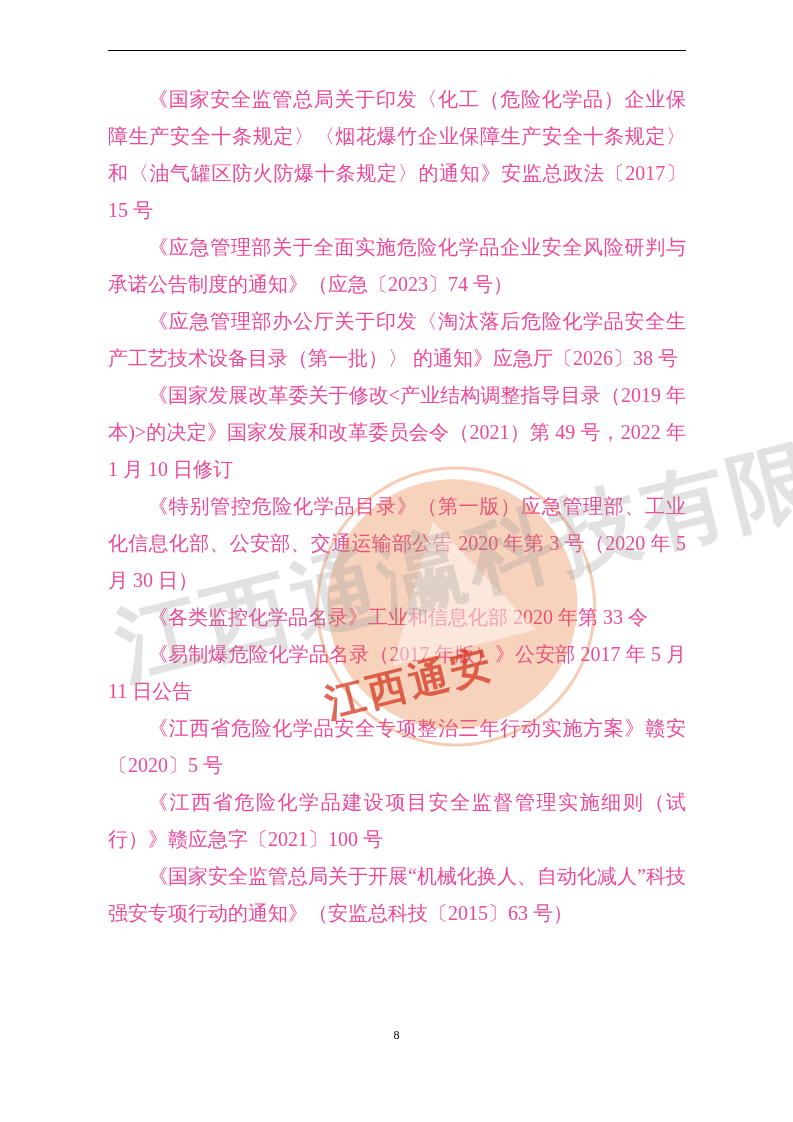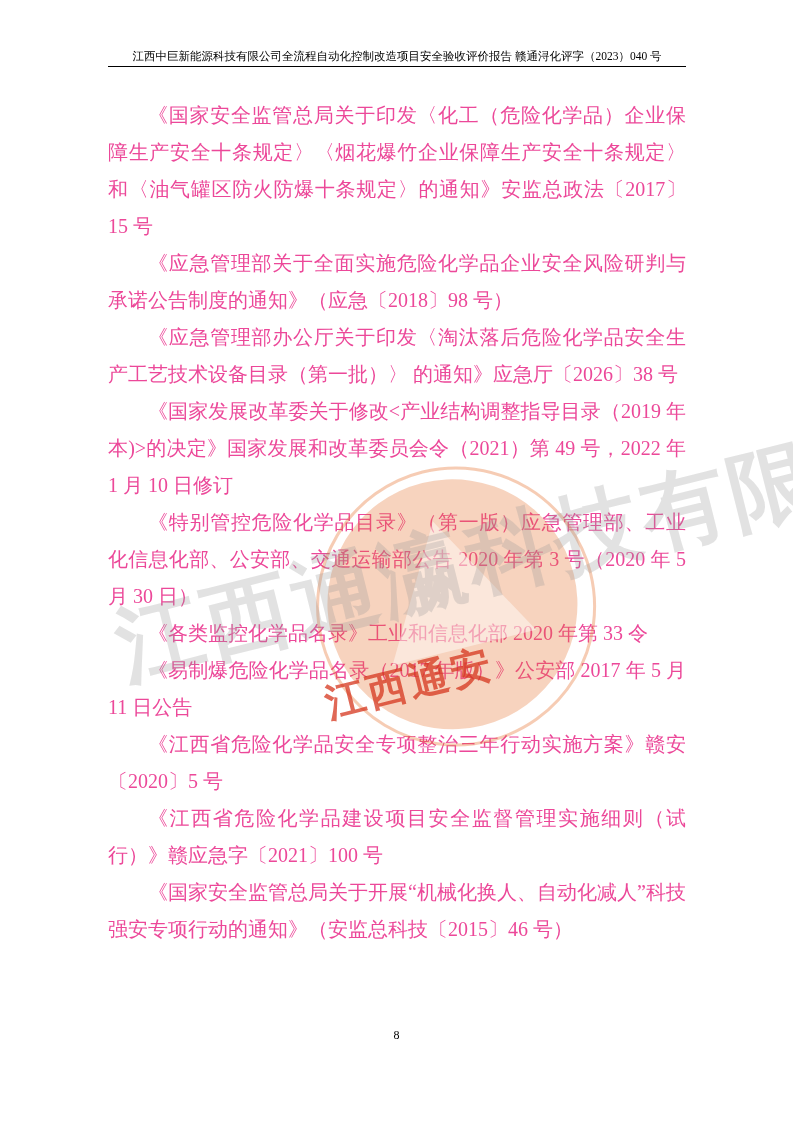--- a/index.html
+++ b/index.html
@@ -131,35 +131,34 @@
   }
 </style>
 </head>
 <body>
 
 <div class="page">
 
   <div class="content">
 
     <div class="header">
-      <div>江西中巨新能源科技有限公司全流程自动化控制改造项目安全验收评价报告  赣通浔化评字（2023）040 号</div>
       <div class="header-rule"></div>
     </div>
 
     <div class="body-text">
       <p class="para">《国家安全监管总局关于印发〈化工（危险化学品）企业保障生产安全十条规定〉〈烟花爆竹企业保障生产安全十条规定〉和〈油气罐区防火防爆十条规定〉的通知》安监总政法〔2017〕15 号</p>
-      <p class="para">《应急管理部关于全面实施危险化学品企业安全风险研判与承诺公告制度的通知》（应急〔2018〕98 号）</p>
+      <p class="para">《应急管理部关于全面实施危险化学品企业安全风险研判与承诺公告制度的通知》（应急〔2023〕74 号）</p>
       <p class="para">《应急管理部办公厅关于印发〈淘汰落后危险化学品安全生产工艺技术设备目录（第一批）〉 的通知》应急厅〔2026〕38 号</p>
       <p class="para">《国家发展改革委关于修改&lt;产业结构调整指导目录（2019 年本)&gt;的决定》国家发展和改革委员会令（2021）第 49 号，2022 年 1 月 10 日修订</p>
       <p class="para">《特别管控危险化学品目录》（第一版）应急管理部、工业化信息化部、公安部、交通运输部公告 2020 年第 3 号（2020 年 5 月 30 日）</p>
       <p class="para">《各类监控化学品名录》工业和信息化部 2020 年第 33 令</p>
       <p class="para">《易制爆危险化学品名录（2017 年版）》公安部 2017 年 5 月 11 日公告</p>
       <p class="para">《江西省危险化学品安全专项整治三年行动实施方案》赣安〔2020〕5 号</p>
       <p class="para">《江西省危险化学品建设项目安全监督管理实施细则（试行）》赣应急字〔2021〕100  号</p>
-      <p class="para">《国家安全监管总局关于开展“机械化换人、自动化减人”科技强安专项行动的通知》（安监总科技〔2015〕46 号）</p>
+      <p class="para">《国家安全监管总局关于开展“机械化换人、自动化减人”科技强安专项行动的通知》（安监总科技〔2015〕63 号）</p>
     </div>
 
   </div>
 
   <div class="watermark">
     <div class="wm-inner">
       <div class="wm-ring"></div>
       <div class="wm-circle"></div>
       <div class="wm-tri"></div>
       <div class="wm-bigtext">江西通瀛科技有限公司</div>

